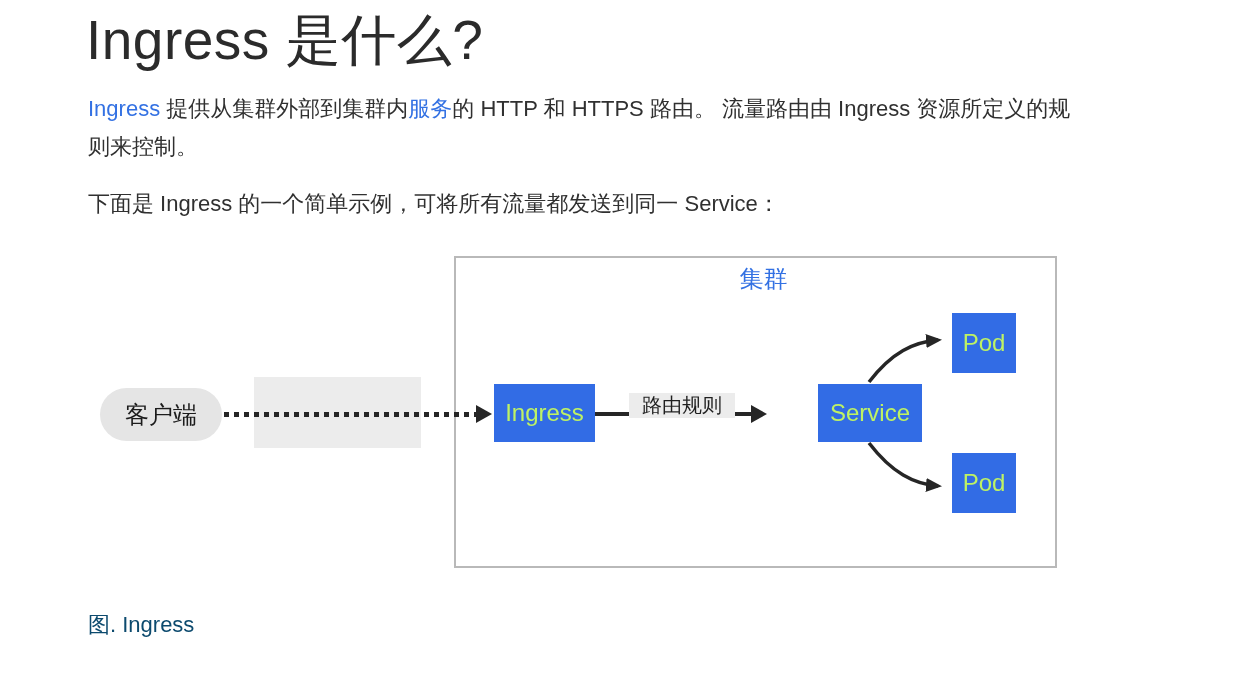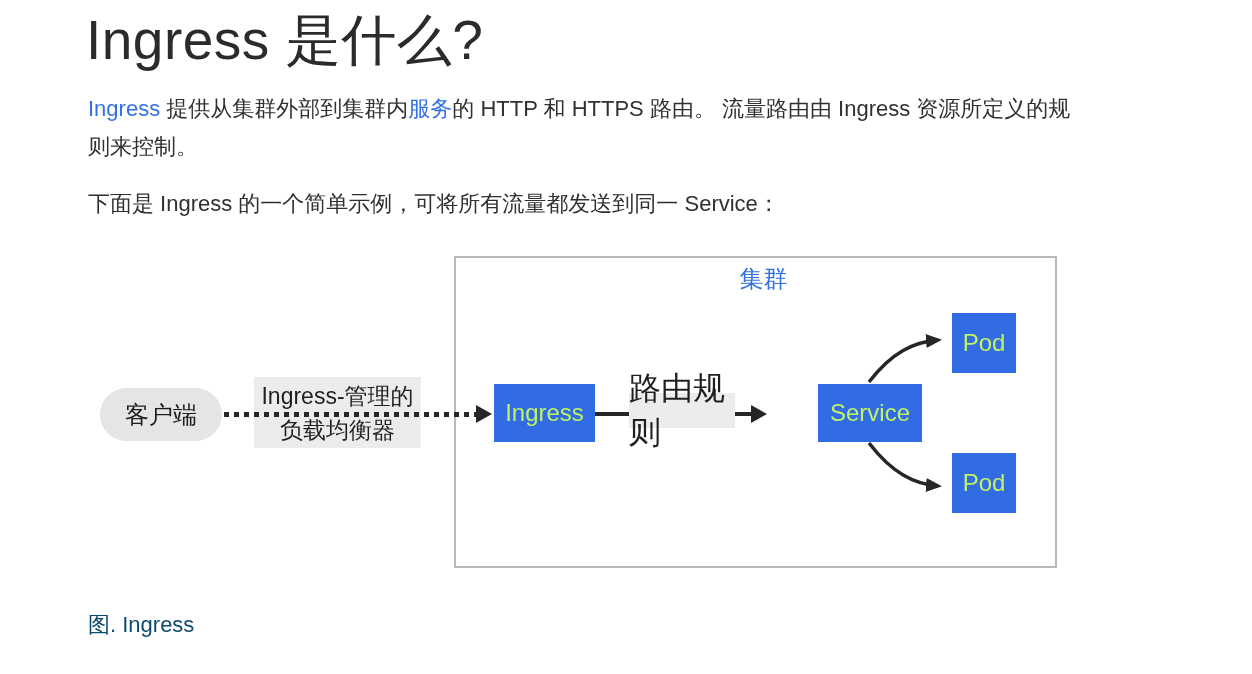--- a/index.html
+++ b/index.html
@@ -122,24 +122,24 @@
   .pod-node-bottom { left: 952px; top: 453px; width: 64px; height: 60px; }
 
   .solid-line {
     left: 595px; top: 412px;
     width: 158px; height: 4px;
     background: var(--arrow);
     z-index: 1;
   }
   .routing-label {
     left: 629px; top: 393px;
-    width: 106px; height: 35px;
+    width: 106px; height: 25px;
     background: var(--label-bg);
     display: flex; align-items: center; justify-content: center;
-    font-size: 32px;
+    font-size: 20px;
     color: #1f1f1f;
     z-index: 2;
   }
   .solid-arrow-head {
     left: 751px; top: 405px;
     width: 0; height: 0;
     border-top: 9px solid transparent;
     border-bottom: 9px solid transparent;
     border-left: 16px solid var(--arrow);
     z-index: 2;
@@ -175,24 +175,20 @@
   <div class="abs cluster-label">集群</div>
 
   <div class="abs client-node">
     <span>客户端</span>
   </div>
 
   <div class="abs lb-label-bg"></div>
   <div class="abs dotted-line"></div>
   <div class="abs dotted-arrow-head"></div>
 
-  <div class="abs lb-label">
-    <span>Ingress-管理的</span>
-    <span>负载均衡器</span>
-  </div>
 
   <div class="abs node ingress-node">
     <span>Ingress</span>
   </div>
 
   <div class="abs solid-line"></div>
   <div class="abs routing-label">路由规则</div>
   <div class="abs solid-arrow-head"></div>
 
   <div class="abs node service-node">

